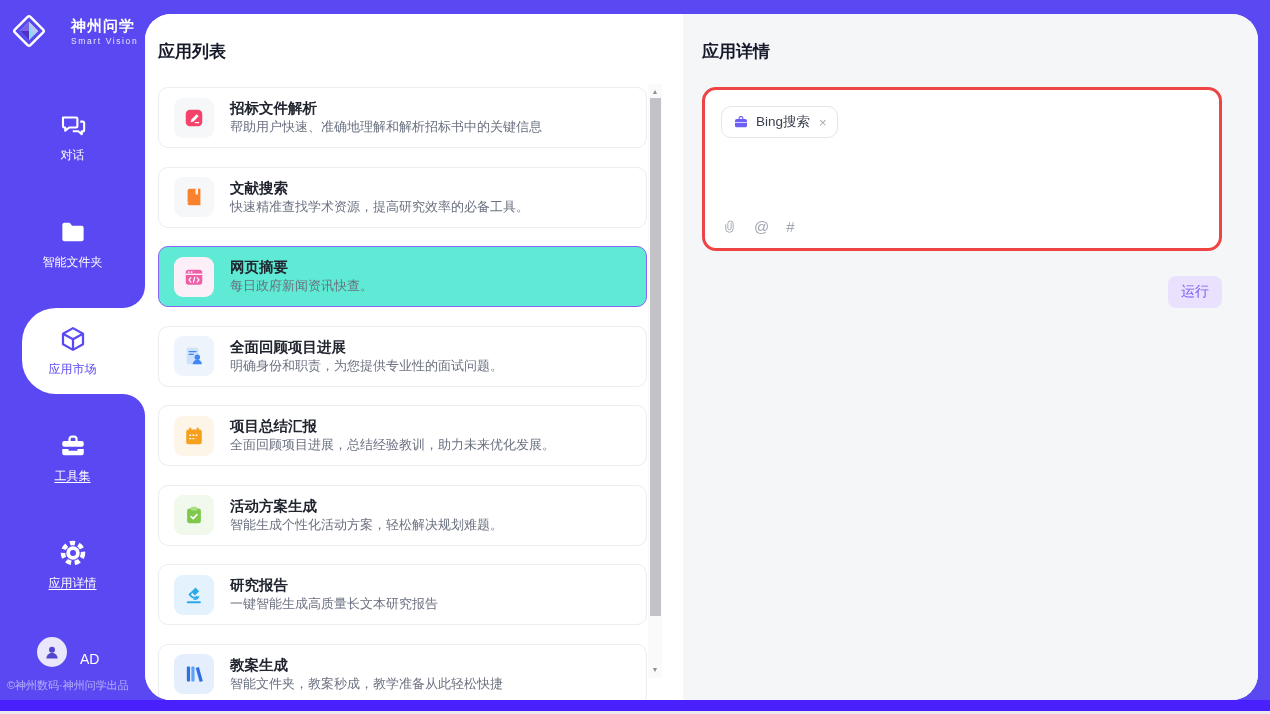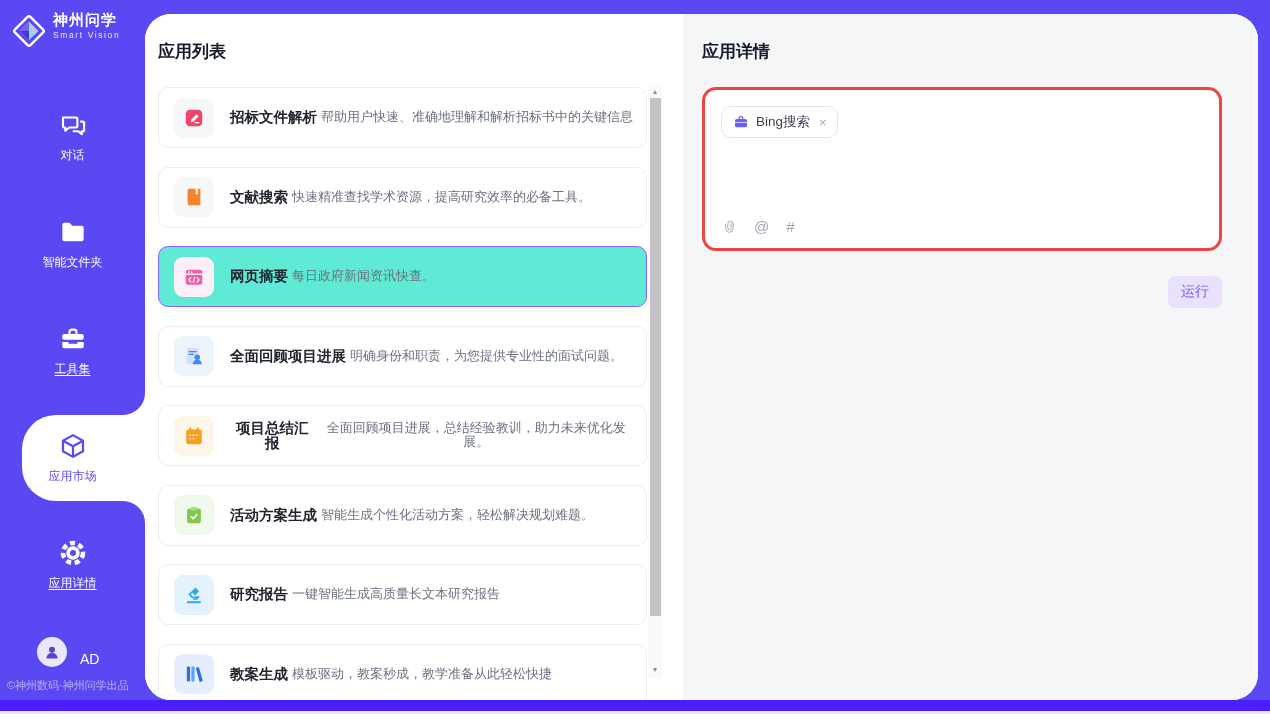--- a/index.html
+++ b/index.html
@@ -1,21 +1,21 @@
 <!DOCTYPE html>
 <html><head>
 <meta charset="utf-8">
 <style>
   html,body{margin:0;padding:0;}
   .stage{position:relative;width:1270px;height:714px;background:#5a49f2;overflow:hidden;
          font-family:"Liberation Sans",sans-serif;-webkit-font-smoothing:antialiased;}
 
   
   .sidebar{position:absolute;left:0;top:0;width:145px;height:700px;}
-  .logo{position:absolute;top:11px;left:9px;display:flex;gap:4px;}
+  .logo{position:absolute;top:11px;left:9px;display:flex;align-items:center;gap:22px;}
   .logo-mark svg{width:40px;height:40px;display:block;}
   .logo-name{color:#fff;font-size:15px;font-weight:bold;letter-spacing:1px;line-height:17px;}
   .logo-sub{color:#e9e6ff;font-size:8.5px;letter-spacing:1.6px;margin-top:2px;}
   .nav{position:absolute;top:94px;left:0;width:145px;display:flex;flex-direction:column;gap:21px;}
   .nav-item{position:relative;height:86px;display:flex;flex-direction:column;align-items:center;
             justify-content:center;gap:7px;cursor:pointer;}
   .nav-icon svg{width:30px;height:30px;display:block;}
   .nav-label{color:#fff;font-size:12px;}
   .nav-label.underline{text-decoration:underline;text-underline-offset:2px;}
   .nav-item.active{background:#fff;margin-left:22px;padding-right:22px;border-radius:34px 0 0 34px;}
@@ -37,21 +37,21 @@
            overflow:hidden;display:flex;background:#fff;}
   .panel-title{margin:0;font-size:17px;font-weight:bold;color:#15192a;}
 
   .list-panel{width:538px;position:relative;background:#fff;padding:26px 0 0 13px;box-sizing:border-box;flex:none;}
   .cards{margin-top:24px;width:489px;display:flex;flex-direction:column;gap:18.5px;}
   .app-card{box-sizing:border-box;min-height:61px;border:1px solid #ececf1;border-radius:10px;background:#fff;
             display:flex;align-items:center;gap:16px;padding:0 12px 0 15px;cursor:pointer;flex:none;}
   .app-card.selected{border:1.5px solid #8a63f7;background:#5eead4;}
   .app-icon{width:40px;height:40px;border-radius:9px;display:flex;align-items:center;justify-content:center;flex:none;}
   .app-icon svg{width:22px;height:22px;display:block;}
-  .app-text{display:flex;gap:4px;text-align:center;}
+  .app-text{display:flex;flex-direction:column;gap:4px;}
   .app-title{font-size:14.5px;font-weight:bold;color:#20242e;line-height:15px;}
   .app-desc{font-size:13px;color:#6b7180;line-height:14px;}
 
   .scrollbar{position:absolute;top:70px;right:21px;width:14px;height:594px;background:#fafafa;border-radius:2px;}
   .sb-arrow{position:absolute;left:0;width:14px;text-align:center;font-size:7px;color:#8f8f94;height:12px;line-height:12px;cursor:pointer;}
   .sb-arrow.up{top:2px}.sb-arrow.down{bottom:2px}
   .sb-thumb{position:absolute;left:1.5px;top:14px;width:11px;height:518px;background:#c3c3c7;cursor:pointer;}
 
   .detail-panel{flex:1;background:#f5f6f8;padding:26px 36px 0 19px;box-sizing:border-box;position:relative;}
   .prompt-card{margin-top:24px;background:#fff;border:3px solid #ef4444;border-radius:14px;height:164px;
@@ -110,42 +110,42 @@
   <div class="nav-item">
 
     <span class="nav-icon">
             <svg viewBox="0 0 24 24">
               <path d="M3.5 6.2c0-.9.7-1.6 1.6-1.6h4.2l2 2.3h7.6c.9 0 1.6.7 1.6 1.6v9.3c0 .9-.7 1.6-1.6 1.6H5.1c-.9 0-1.6-.7-1.6-1.6z" fill="#fff"></path>
             </svg>
           </span>
     <span class="nav-label">智能文件夹</span>
   </div>
 
+  <div class="nav-item active">
+    <span class="notch notch-top"></span>
+    <span class="notch notch-bottom"></span>
+    <span class="nav-icon">
+            <svg viewBox="0 0 24 24">
+              <path d="M12 3.3 20 7.8v8.4l-8 4.5-8-4.5V7.8z" fill="none" stroke="#5b49f3" stroke-width="1.8" stroke-linejoin="round"></path>
+              <path d="M4 7.8l8 4.4 8-4.4M12 12.2v8.5" fill="none" stroke="#5b49f3" stroke-width="1.8" stroke-linejoin="round"></path>
+            </svg>
+          </span>
+    <span class="nav-label">应用市场</span>
+  </div>
+
   <div class="nav-item">
 
     <span class="nav-icon">
             <svg viewBox="0 0 24 24">
               <path d="M9.2 8V6.4a2 2 0 0 1 2-2h1.6a2 2 0 0 1 2 2V8" fill="none" stroke="#fff" stroke-width="1.8"></path>
               <rect x="3.4" y="8" width="17.2" height="4.6" rx="1.6" fill="#fff"></rect>
               <path d="M3.4 14.3h5v1.4h7.2v-1.4h5v3.5a1.6 1.6 0 0 1-1.6 1.6H5a1.6 1.6 0 0 1-1.6-1.6z" fill="#fff"></path>
             </svg>
           </span>
     <span class="nav-label underline">工具集</span>
-  </div>
-
-  <div class="nav-item active">
-    <span class="notch notch-top"></span>
-    <span class="notch notch-bottom"></span>
-    <span class="nav-icon">
-            <svg viewBox="0 0 24 24">
-              <path d="M12 3.3 20 7.8v8.4l-8 4.5-8-4.5V7.8z" fill="none" stroke="#5b49f3" stroke-width="1.8" stroke-linejoin="round"></path>
-              <path d="M4 7.8l8 4.4 8-4.4M12 12.2v8.5" fill="none" stroke="#5b49f3" stroke-width="1.8" stroke-linejoin="round"></path>
-            </svg>
-          </span>
-    <span class="nav-label">应用市场</span>
   </div>
 
   <div class="nav-item">
 
     <span class="nav-icon">
             <svg viewBox="0 0 24 24">
               <circle cx="12" cy="12" r="8" fill="none" stroke="#fff" stroke-width="3.6" stroke-dasharray="4.1 2.9"></circle>
               <circle cx="12" cy="12" r="5.4" fill="#fff"></circle>
               <circle cx="12" cy="12" r="2.4" fill="#5a49f2"></circle>
             </svg>
@@ -277,21 +277,21 @@
   <div class="app-card">
     <div class="app-icon" style="background: rgb(228, 238, 253);">
               <svg viewBox="0 0 24 24">
                 <rect x="4.2" y="3.8" width="3.5" height="16.4" rx="1" fill="#2f6fe4"></rect>
                 <rect x="9.1" y="3.8" width="3.5" height="16.4" rx="1" fill="#5ea2f7"></rect>
                 <path d="M13.9 5.4l3.4-1 4.3 15.2-3.4 1z" fill="#2f6fe4"></path>
               </svg>
             </div>
     <div class="app-text">
       <div class="app-title">教案生成</div>
-      <div class="app-desc">模板驱动，教案秒成，教学准备从此轻松快捷</div>
+      <div class="app-desc">智能文件夹，教案秒成，教学准备从此轻松快捷</div>
     </div>
   </div>
 </div>
       <div class="scrollbar">
         <span class="sb-arrow up">▲</span>
         <div class="sb-thumb"></div>
         <span class="sb-arrow down">▼</span>
       </div>
     </section>
 

